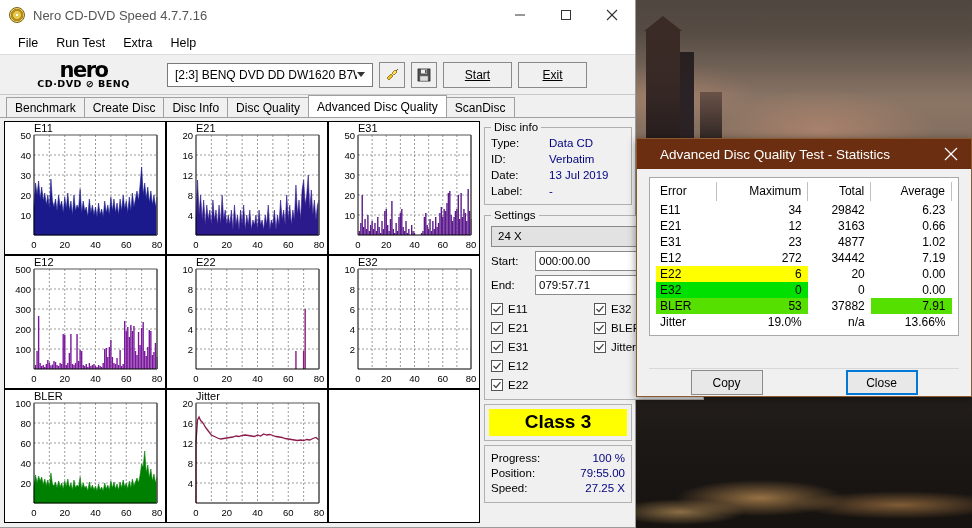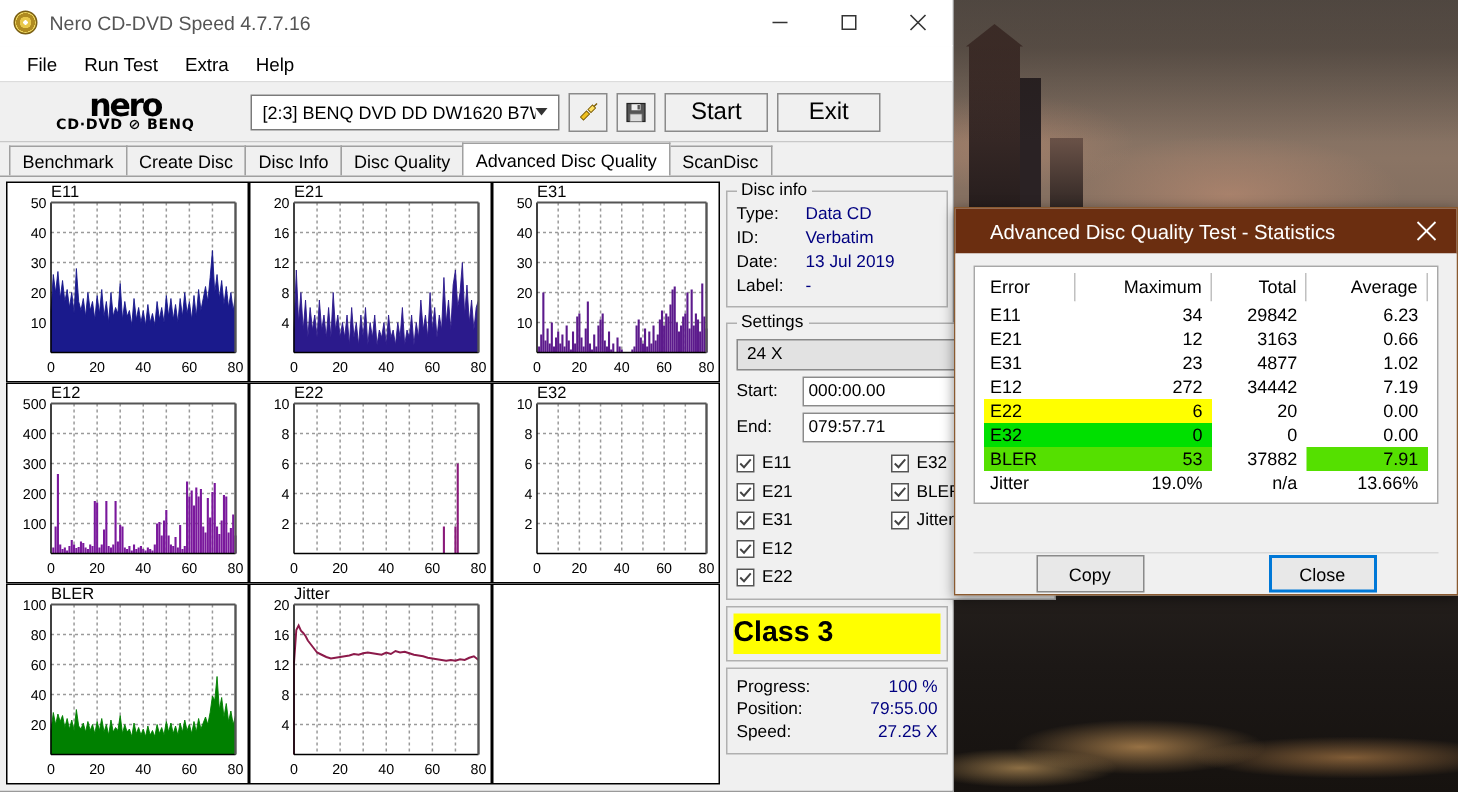--- a/index.html
+++ b/index.html
@@ -78,21 +78,21 @@
   #nero-word{font-family:"DejaVu Sans", sans-serif;font-weight:bold;font-size:21px;letter-spacing:-1.5px;color:#000;}
   #nero-sub{font-family:"DejaVu Sans", sans-serif;font-weight:bold;font-size:9.5px;letter-spacing:.5px;color:#000;margin-top:-2px;}
   #drive-select{
     width:206px;height:24px;background:#fff;border:1px solid #7a7a7a;
     display:flex;align-items:center;padding:0 4px 0 7px;font-size:12px;color:#000;margin-left:6px;
   }
   #drive-select span.val{flex:1;white-space:nowrap;overflow:hidden;}
   .chev{width:0;height:0;border-left:4px solid transparent;border-right:4px solid transparent;border-top:5px solid #333;margin-right:3px;}
   .tbtn{
     height:26px;min-width:26px;background:#f0f0f0;border:1px solid #8a8a8a;
-    display:flex;align-items:center;justify-content:center;margin-left:6px;font-size:16px;color:#000;
+    display:flex;align-items:center;justify-content:center;margin-left:6px;font-size:12px;color:#000;text-decoration:underline;
   }
   .tbtn.wide{width:69px;}
   
   #tabbar{height:22px;display:flex;align-items:flex-end;padding-left:6px;background:#f0f0f0;flex:0 0 auto;}
   .tab{
     height:20px;padding:0 8px;display:flex;align-items:center;font-size:12px;color:#000;
     border:1px solid #a0a0a0;border-bottom:none;background:#f0f0f0;margin-right:-1px;
   }
   .tab.active{height:22px;background:#ffffff;font-size:12px;border-color:#a0a0a0;z-index:2;position:relative;}
   
@@ -108,21 +108,21 @@
   .chart-title{position:absolute;left:29px;top:0px;font-size:11px;color:#000;font-family:"Liberation Sans",sans-serif;}
   .plot-svg{position:absolute;left:0;top:0;}
   
   #rightcol{width:148px;display:flex;flex-direction:column;gap:4px;}
   fieldset.grp{
     border:1px solid #b0b0b0;margin:0;padding:2px 6px 5px 6px;background:#f0f0f0;
   }
   fieldset.grp legend{font-size:11.5px;color:#000;padding:0 3px;}
   .inforow{display:flex;font-size:11.5px;line-height:16px;}
   .inforow .k{width:46px;color:#000;}
-  .inforow .v{color:#000080;}
+  .inforow .v{color:#000080;margin-left:12px;}
   #speed-row{display:flex;align-items:center;gap:5px;margin:2px 0 4px 0;}
   #speed-select{
     flex:1;height:21px;background:#e2e2e2;border:1px solid #8a8a8a;display:flex;align-items:center;
     padding:0 3px 0 6px;font-size:11.5px;color:#000;
   }
   #speed-select span.val{flex:1;}
   #refresh-btn{
     width:22px;height:22px;border:1px solid #8a8a8a;background:#e8e8e8;
     display:flex;align-items:center;justify-content:center;
   }
@@ -136,21 +136,21 @@
   .cb{width:50%;display:flex;align-items:center;height:19px;font-size:11.5px;color:#000;}
   .cbbox{
     width:12px;height:12px;border:1px solid #555;background:#fff;margin-right:5px;
     display:flex;align-items:center;justify-content:center;flex:0 0 auto;
   }
   .cbbox svg{display:block;}
   #class-box{
     border:1px solid #b0b0b0;background:#f0f0f0;padding:4px;
   }
   #class-inner{
-    background:#ffff00;font-size:19px;font-weight:bold;color:#000;
+    background:#ffff00;text-align:center;font-size:19px;font-weight:bold;color:#000;
     padding:2px 0 3px 0;font-family:"Liberation Sans",sans-serif;
   }
   #prog-box{border:1px solid #b0b0b0;background:#f0f0f0;padding:5px 6px 6px 6px;}
   .progrow{display:flex;font-size:11.5px;line-height:15px;}
   .progrow .k{width:56px;color:#000;}
   .progrow .v{flex:1;text-align:right;color:#000080;}
 
   
   #stats{
     position:absolute;left:636px;top:138px;width:336px;height:259px;

